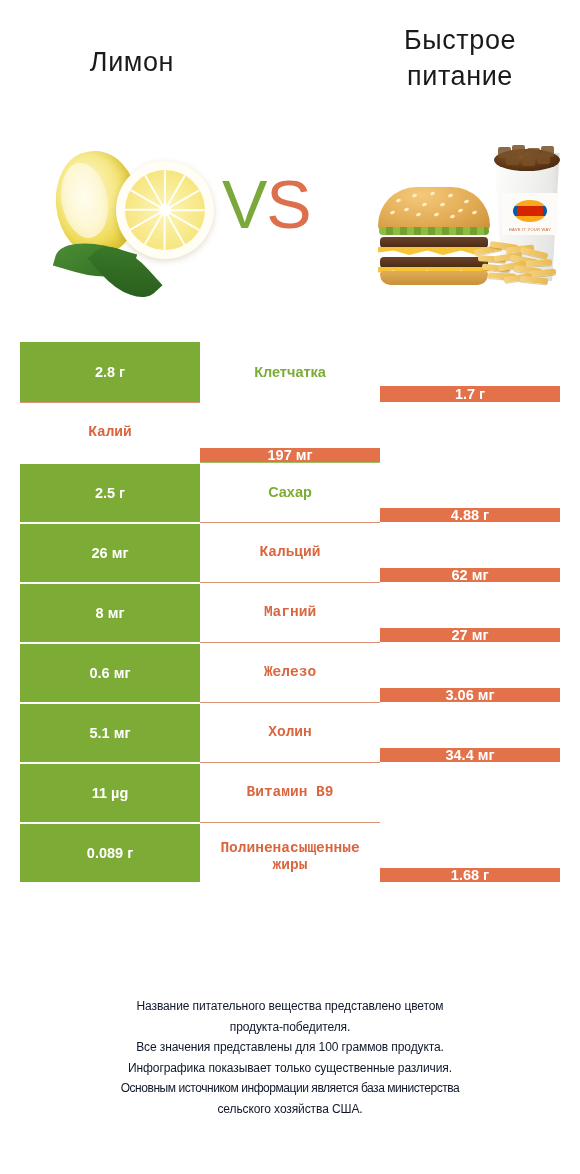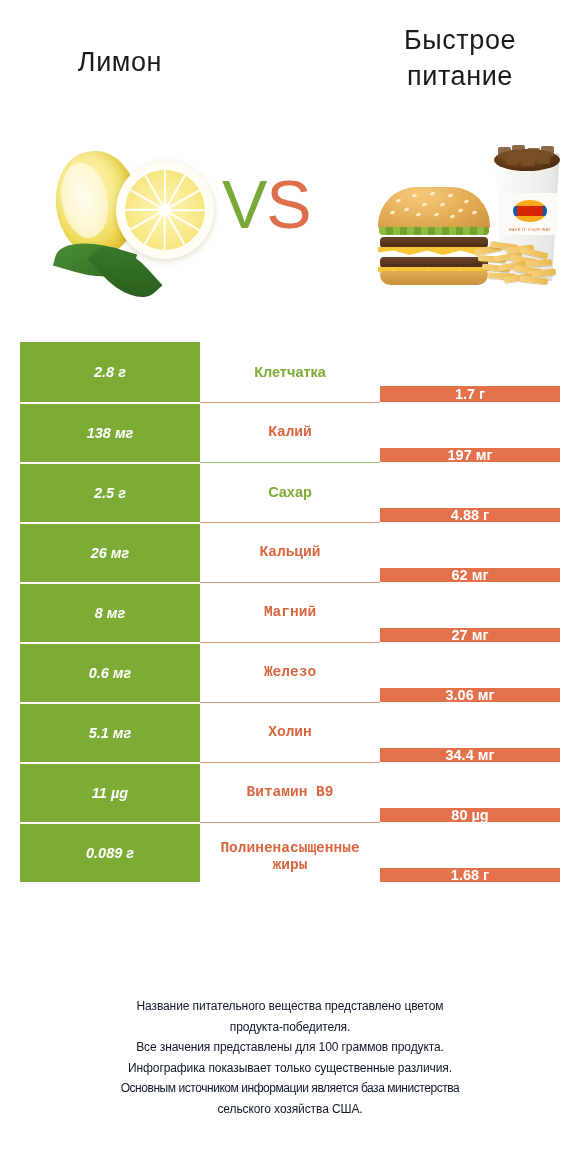--- a/index.html
+++ b/index.html
@@ -30,21 +30,21 @@
   .title {
     position: absolute;
     color: #1a1a1a;
     font-size: 27px;
     font-weight: 400;
     letter-spacing: 0.6px;
     line-height: 36px;
     text-align: center;
   }
   .title-left {
-    left: 20px;
+    left: 32px;
     width: 200px;
     top: 44px;
   }
   .title-right {
     left: 360px;
     width: 200px;
     top: 22px;
   }
 
   
@@ -325,21 +325,20 @@
     justify-content: center;
     text-align: center;
     font-size: 14.5px;
     font-weight: 700;
     line-height: 17px;
   }
   .cell-left {
     width: 180px;
     background: #7DAC36;
     color: #ffffff;
-    font-style: italic;
   }
   .cell-right {
     width: 180px;
     background: #E3714A;
     color: #ffffff;
     margin-top: 44px;
   }
   .cell-mid {
     width: 180px;
     background: #ffffff;
@@ -486,21 +485,20 @@
 
   <div class="table">
       <div class="row">
         <div class="cell cell-left">2.8 г</div>
         <div class="cell cell-mid win-green">
           <span class="mid-inner">Клетчатка</span>
         </div>
         <div class="cell cell-right">1.7 г</div>
       </div>
       <div class="row">
-        <div class="cell cell-left">138 мг</div>
         <div class="cell cell-mid win-orange sep-orange">
           <span class="mid-inner">Калий</span>
         </div>
         <div class="cell cell-right">197 мг</div>
       </div>
       <div class="row">
         <div class="cell cell-left">2.5 г</div>
         <div class="cell cell-mid win-green sep-green">
           <span class="mid-inner">Сахар</span>
         </div>
@@ -532,21 +530,20 @@
         <div class="cell cell-mid win-orange sep-orange">
           <span class="mid-inner">Холин</span>
         </div>
         <div class="cell cell-right">34.4 мг</div>
       </div>
       <div class="row">
         <div class="cell cell-left">11 µg</div>
         <div class="cell cell-mid win-orange sep-orange">
           <span class="mid-inner">Витамин B9</span>
         </div>
-        <div class="cell cell-right">80 µg</div>
       </div>
       <div class="row">
         <div class="cell cell-left">0.089 г</div>
         <div class="cell cell-mid win-orange clip sep-orange">
           <span class="mid-inner">Полиненасыщенные жиры</span>
         </div>
         <div class="cell cell-right">1.68 г</div>
       </div>
     </div>
 

